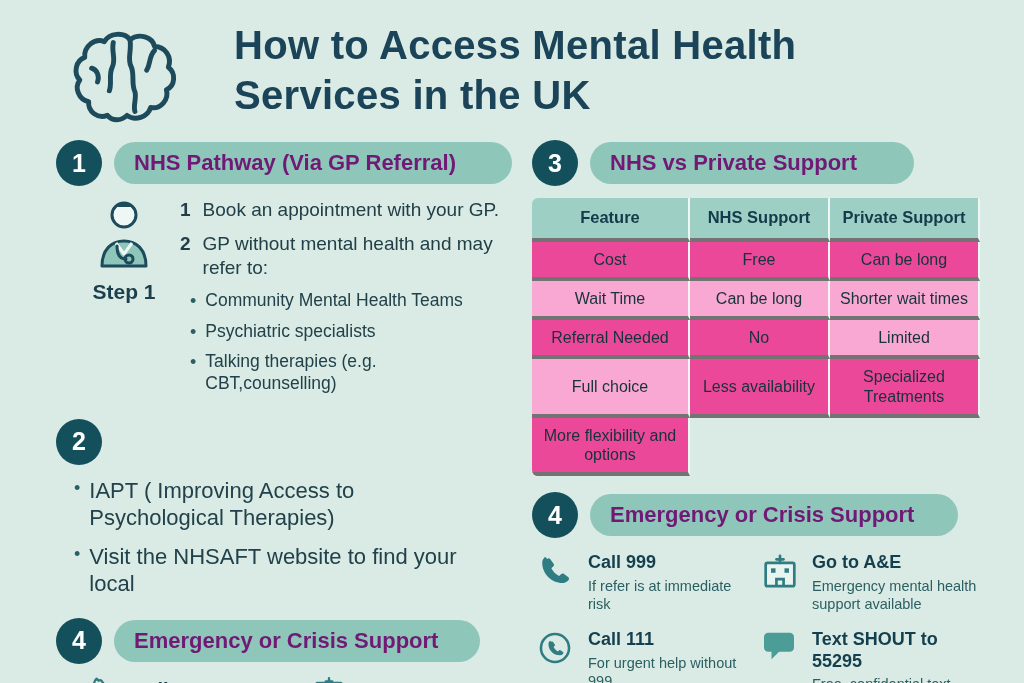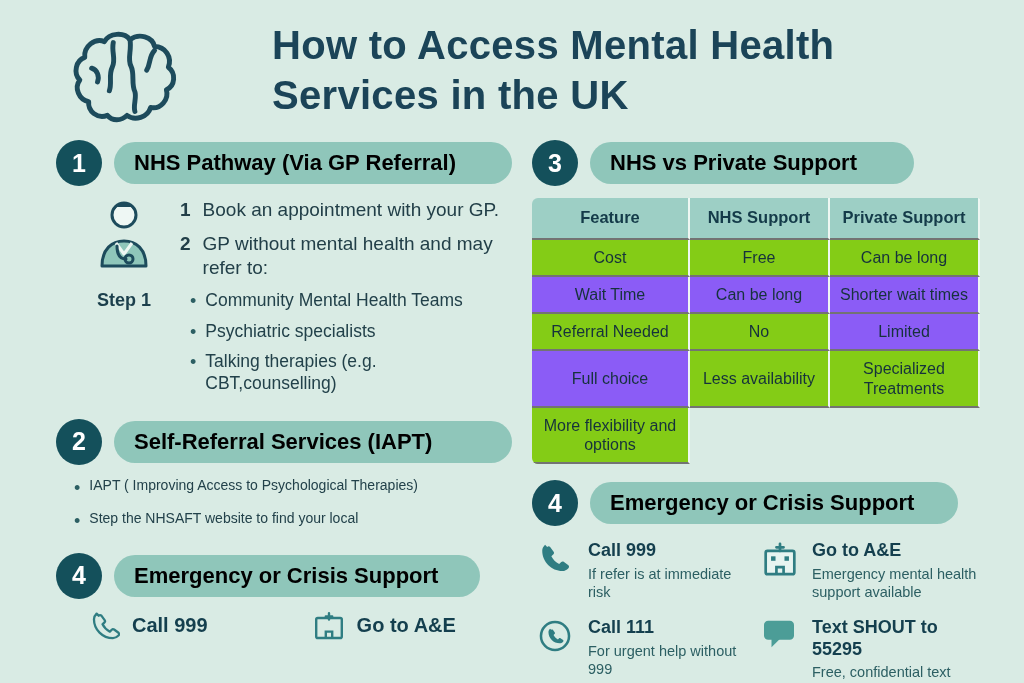--- a/index.html
+++ b/index.html
@@ -8,75 +8,75 @@
     background:#d9ebe4;
     font-family:"Liberation Sans", sans-serif;
     color:#1d4254;
     overflow:hidden;
     position:relative;
   }
   
   .header { display:flex; align-items:flex-start; gap:46px; padding:20px 0 0 70px; }
   .brain-wrap { padding-top:8px; }
   .title { font-size:40px; font-weight:700; line-height:1.25; color:#1b4458; letter-spacing:.3px; }
-  .title span { display:block;margin-left:38px; }
+  .title span { display:block; }
 
   
   .columns { display:flex; gap:20px; padding:8px 0 0 56px; }
   .col-left  { width:456px; }
   .col-right { width:452px; }
 
   
   .sec-header { display:flex; align-items:center; gap:12px; margin-bottom:12px; }
   .badge {
     width:46px; height:46px; flex:none; border-radius:50%;
     background:#14505b; color:#fff; font-size:25px; font-weight:700;
     display:flex; align-items:center; justify-content:center;
   }
   .pill {
     flex:1; background:#8fc6ba; border-radius:26px;
-    padding:8px 20px; font-size:22px; font-weight:700; color:#000000;
+    padding:8px 20px; font-size:22px; font-weight:700; color:#701a75;
     white-space:nowrap;
   }
   .pill-narrow   { margin-right:70px; }
   .pill-narrow2  { margin-right:26px; }
   .pill-narrow3  { margin-right:32px; }
 
   
   .gp-block { display:flex; gap:14px; margin:4px 0 16px 26px; }
   .doctor-col { width:84px; flex:none; text-align:center; }
-  .step-label { font-size:18px; font-weight:700; color:#1b3f4c; margin-top:16px; }
+  .step-label { font-size:21px; font-weight:700; color:#1b3f4c; margin-top:6px; }
   .gp-list { flex:1; font-size:19px; color:#223f48; }
   .num-item { display:flex; gap:12px; margin-bottom:9px; line-height:1.3; }
   .num-item .num { font-weight:600; flex:none; }
   .sub-bullets { margin:2px 0 0 10px; }
   .bullet { display:flex; gap:9px; font-size:17.5px; margin-bottom:8px; line-height:1.25; color:#22414a; }
   .bullet::before { content:"•"; font-size:18px; color:#2c5f63; flex:none; }
 
   
   .s2-bullets { margin:6px 0 20px 18px; }
-  .s2-bullets .bullet { font-size:14px; margin-bottom:11px; max-width:420px; }
+  .s2-bullets .bullet { font-size:22px; margin-bottom:11px; max-width:420px; }
 
   
   .s4l-items { display:flex; gap:105px; margin:10px 0 0 34px; }
   .s4l-item { display:flex; align-items:center; gap:12px; font-size:20px; font-weight:700; color:#143f4e; }
 
   
   .nhs-table {
     display:grid; grid-template-columns:158px 140px 150px;
     border-radius:6px; overflow:hidden; margin-bottom:16px;
   }
   .tcell {
     display:flex; align-items:center; justify-content:center; text-align:center;
     padding:8px 5px; font-size:16px; line-height:1.2; color:#16323c;
-    border-right:2px solid #eef7f3; border-bottom:2px solid #737373;
+    border-right:2px solid #eef7f3; border-bottom:4px solid #737373;
   }
   .thead { background:#9dcfc5; font-weight:700; font-size:16.5px; color:#143b49; padding:10px 5px; }
-  .r-even { background:#84cc16; }
-  .r-odd  { background:#8b5cf6; }
+  .r-even { background:#ec4899; }
+  .r-odd  { background:#f9a8d4; }
 
   
   .crisis-grid {
     display:grid; grid-template-columns:218px 1fr;
     row-gap:16px; column-gap:6px; margin:14px 0 0 6px;
   }
   .crisis-item { display:flex; gap:10px; }
   .crisis-icon { flex:none; width:40px; padding-top:2px; }
   .crisis-label { font-size:18px; font-weight:700; color:#143f4e; line-height:1.2; }
   .crisis-desc { font-size:14.5px; color:#2c5f63; line-height:1.25; margin-top:3px; max-width:180px; }
@@ -134,26 +134,25 @@
         <div class="sub-bullets">
           <div class="bullet">Community Mental Health Teams</div>
           <div class="bullet">Psychiatric specialists</div>
           <div class="bullet">Talking therapies (e.g. CBT,counselling)</div>
         </div>
       </div>
     </div>
 
     <div class="sec-header">
       <div class="badge">2</div>
-      <div class="pill">Self-Referral Services (IAPT)</div>
     </div>
 
     <div class="s2-bullets">
       <div class="bullet">IAPT ( Improving Access to Psychological Therapies)</div>
-      <div class="bullet">Step the NHSAFT website to find your local</div>
+      <div class="bullet">Visit the NHSAFT website to find your local</div>
     </div>
 
     <div class="sec-header">
       <div class="badge">4</div>
       <div class="pill pill-narrow3">Emergency or Crisis Support</div>
     </div>
 
     <div class="s4l-items">
       <div class="s4l-item">
         <svg width="30" height="30" viewBox="0 0 34 34">

